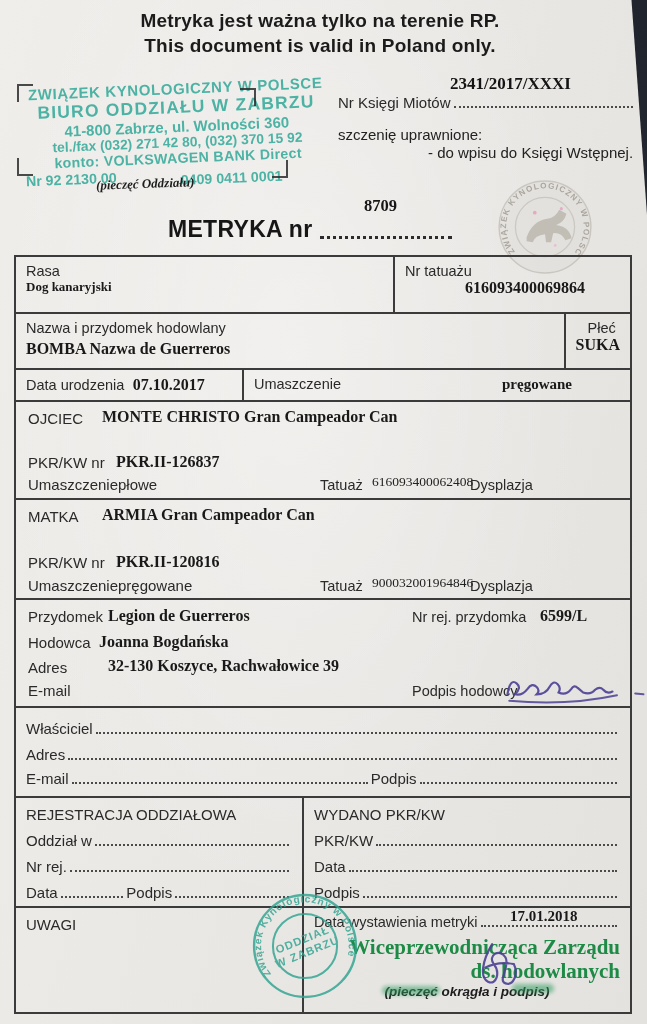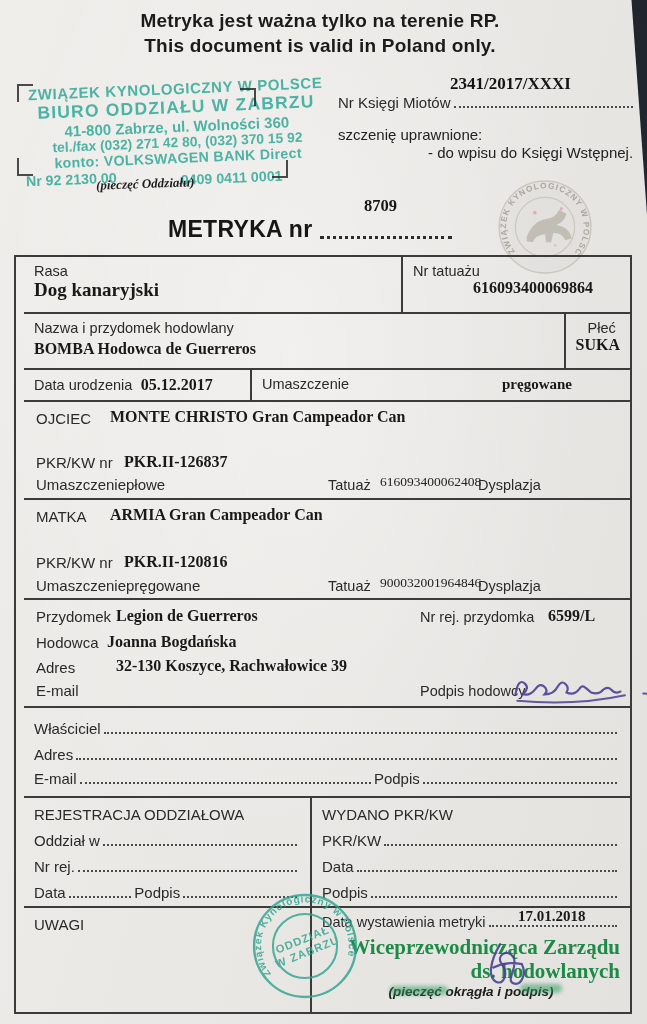--- a/index.html
+++ b/index.html
@@ -49,21 +49,21 @@
 
   
   .title{ position:absolute; left:168px; top:196px; width:330px; }
   .title .num{ margin-left:196px; font-family:"Liberation Serif",serif; font-weight:bold; font-size:16.5px; color:#161616;}
   .title .trow{ display:flex; align-items:flex-end;}
   .title .tl{ font-size:23px; font-weight:bold; color:#161616; letter-spacing:.3px;}
   .title .tdots{ width:132px; border-bottom:3.4px dotted #2c2c2c; margin:0 0 4px 8px;}
 
   
   .tbl{ position:absolute; left:14px; top:255px; width:618px; border:2px solid #3b3b3b; z-index:1;}
-  .trw{ position:relative; display:flex; border-bottom:2px solid #3b3b3b;margin-left:8px; }
+  .trw{ position:relative; display:flex; border-bottom:2px solid #3b3b3b; }
   .trw:last-child{ border-bottom:none; }
   .cel{ position:relative; padding:6px 10px; }
   .cel.bR{ border-right:2px solid #3b3b3b; }
   .lbl{ font-size:14.5px; color:#2a2a2a; }
   .lbl15{ font-size:15px; color:#2a2a2a; }
   .val{ font-family:"Liberation Serif",serif; font-weight:bold; font-size:16px; color:#191919;}
   .val15{ font-family:"Liberation Serif",serif; font-weight:bold; font-size:15px; color:#191919;}
   .val13{ font-family:"Liberation Serif",serif; font-size:13.5px; color:#222;}
   .aline{ position:absolute; left:10px; right:10px; display:flex; align-items:flex-end;}
 
@@ -142,43 +142,43 @@
       <span class="tl">METRYKA nr</span>
       <span class="tdots"></span>
     </div>
   </div>
 
   <div class="tbl">
 
     <div class="trw" style="height:57px">
       <div class="cel bR" style="width:379px">
         <div class="lbl">Rasa</div>
-        <div class="val" style="font-size:19px">Dog kanaryjski</div>
+        <div class="val" style="font-size:13px">Dog kanaryjski</div>
       </div>
       <div class="cel" style="flex:1">
         <div class="lbl">Nr tatuażu</div>
         <div class="val" style="margin-left:60px">616093400069864</div>
       </div>
     </div>
 
     <div class="trw" style="height:56px">
       <div class="cel bR" style="width:590px">
         <div class="lbl">Nazwa i przydomek hodowlany</div>
-        <div class="val" style="margin-top:4px">BOMBA Hodowca de Guerreros</div>
+        <div class="val" style="margin-top:4px">BOMBA Nazwa de Guerreros</div>
       </div>
       <div class="cel" style="flex:1; ">
         <div class="lbl" style="margin-left:12px">Płeć</div>
         <div class="val">SUKA</div>
       </div>
     </div>
 
     <div class="trw" style="height:32px">
       <div class="cel bR" style="width:228px">
         <span class="lbl">Data urodzenia</span>
-        <span class="val" style="margin-left:4px">05.12.2017</span>
+        <span class="val" style="margin-left:4px">07.10.2017</span>
       </div>
       <div class="cel" style="flex:1; display:flex; justify-content:space-between; padding-right:58px">
         <span class="lbl">Umaszczenie</span>
         <span class="val15">pręgowane</span>
       </div>
     </div>
 
     <div class="trw" style="height:98px">
       <div class="cel" style="flex:1">
         <span class="pp lbl15" style="left:12px; top:8px">OJCIEC</span>

